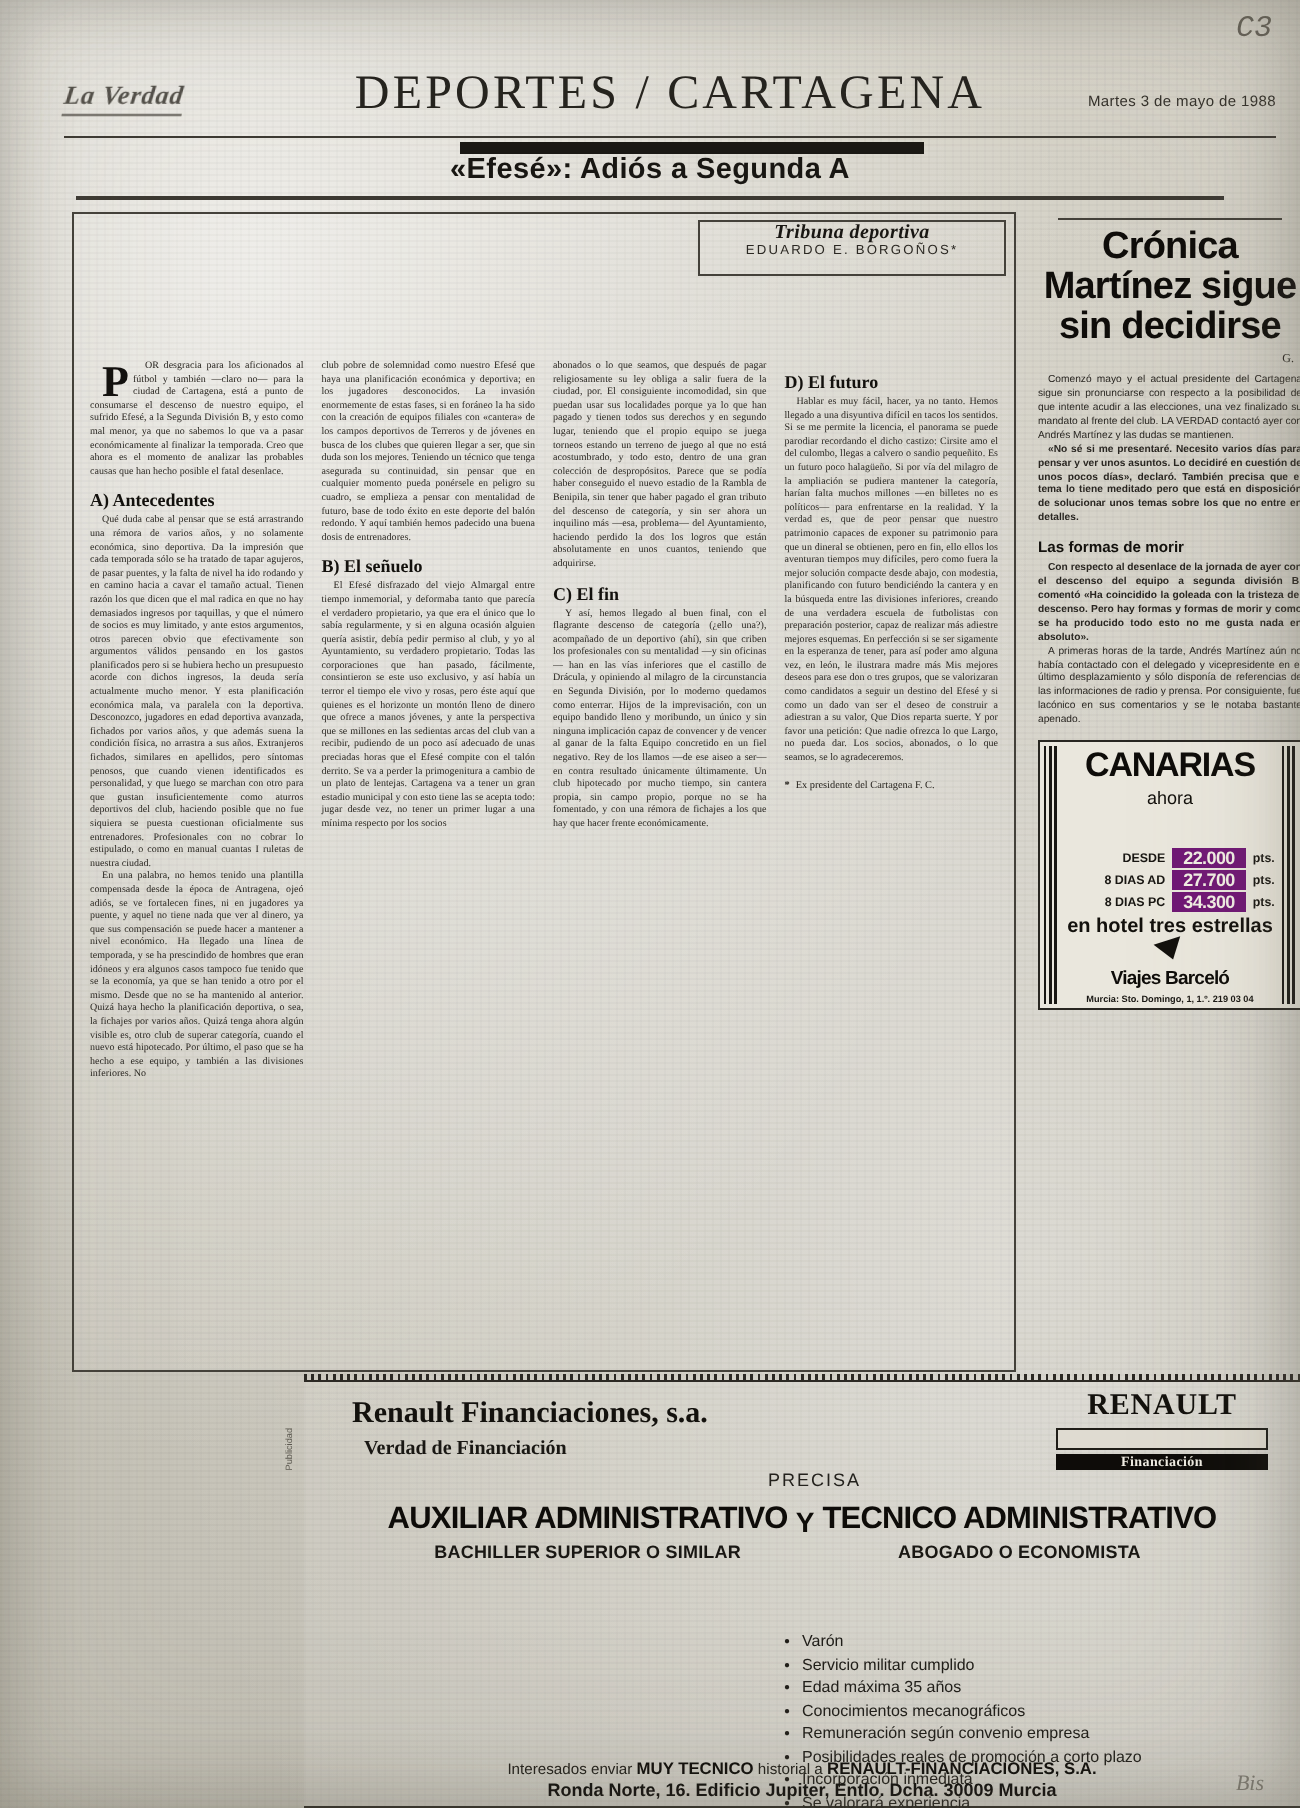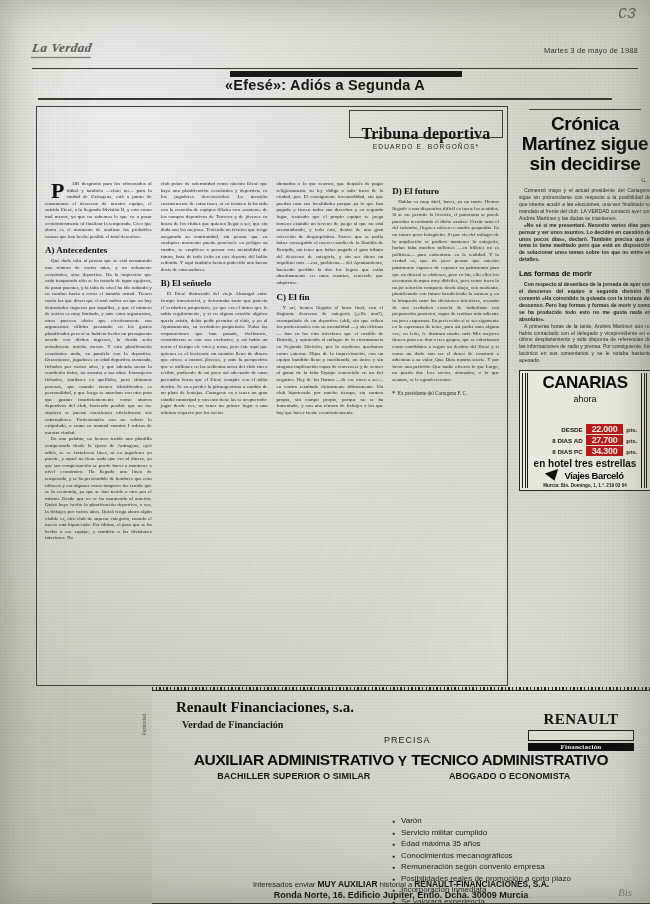--- a/index.html
+++ b/index.html
@@ -69,22 +69,22 @@
   .main-frame{
     position:absolute;left:22px;top:92px;width:470px;height:578px;
     border:1.3px solid #45423b;
     background:rgba(255,255,255,.08);
   }
   .tribuna-box{
     position:absolute;right:4px;top:3px;width:152px;height:26px;
     border:1.2px solid #45423b;text-align:center;
   }
   .tribuna-title{
-    font-family:"Liberation Serif", serif;font-weight:bold;
-    font-size:16px;color:#1b1915;margin-top:14px;letter-spacing:.2px;
+    font-family:"Liberation Serif", serif;font-weight:bold;font-style:italic;
+    font-size:10px;color:#1b1915;margin-top:0;letter-spacing:.2px;
     filter:blur(.15px);
   }
   .tribuna-author{
     font-family:"Liberation Sans", sans-serif;font-size:6.6px;color:#2d2a25;
     letter-spacing:1.1px;margin-top:0px;filter:blur(.2px);
   }
   .headline{
     position:absolute;left:10px;top:34px;width:450px;
     text-align:center;font-family:"Liberation Serif", serif;
     font-weight:bold;font-size:29px;color:#141210;letter-spacing:-.3px;
@@ -165,24 +165,24 @@
     text-align:center;font-family:"Liberation Sans", sans-serif;
     font-weight:bold;font-size:17px;letter-spacing:-.6px;color:#100e0b;
     filter:blur(.2px);margin:0 8px;
   }
   .can-now{
     text-align:center;font-family:"Liberation Sans", sans-serif;
     font-weight:normal;font-size:9px;color:#15130f;margin:1px 0 20px 0;
   }
   .can-row{display:flex;align-items:center;justify-content:center;margin:1px 0;gap:3px;}
   .can-lbl{font-family:"Liberation Sans", sans-serif;font-weight:bold;font-size:6.2px;color:#1b1915;width:50px;text-align:right;}
-  .can-val{background:#b91c1c;color:#efece2;font-family:"Liberation Sans", sans-serif;font-weight:bold;font-size:9px;padding:0 6px;letter-spacing:-.3px;}
+  .can-val{background:#701a75;color:#efece2;font-family:"Liberation Sans", sans-serif;font-weight:bold;font-size:9px;padding:0 6px;letter-spacing:-.3px;}
   .can-pts{font-family:"Liberation Sans", sans-serif;font-weight:bold;font-size:6.2px;color:#1b1915;}
   .can-hotel{text-align:center;font-family:"Liberation Sans", sans-serif;font-weight:bold;font-size:10px;color:#15130f;margin-top:2px;}
-  .can-brand{display:flex;align-items:center;justify-content:center;gap:4px;margin-top:1px;}
+  .can-brand{display:flex;align-items:center;justify-content:center;gap:4px;margin-top:1px;flex-direction:column;}
   .can-arrow{width:0;height:0;border-left:7px solid transparent;border-right:7px solid transparent;border-top:10px solid #15130f;transform:rotate(-18deg);}
   .can-brandtxt{font-family:"Liberation Sans", sans-serif;font-weight:bold;font-size:9.5px;color:#100e0b;letter-spacing:-.4px;}
   .can-foot{text-align:center;font-family:"Liberation Sans", sans-serif;font-weight:bold;font-size:4.6px;color:#1b1915;margin-top:2px;filter:blur(.18px);}
 
   
   .renault{
     position:absolute;left:138px;top:676px;width:498px;height:212px;
     border-top:1.5px solid #2e2b26;border-bottom:2px solid #2e2b26;
     background:rgba(255,255,255,.1);
   }
@@ -194,21 +194,21 @@
     position:absolute;left:24px;top:8px;
     font-family:"Liberation Serif", serif;font-weight:bold;font-size:15px;color:#15130f;
     filter:blur(.15px);
   }
   .ren-sub{
     position:absolute;left:30px;top:28px;
     font-family:"Liberation Serif", serif;font-weight:bold;font-size:10px;color:#1b1915;
     filter:blur(.15px);
   }
   .ren-logo{
-    position:absolute;right:14px;top:20px;width:110px;
+    position:absolute;right:14px;top:4px;width:110px;
   }
   .ren-logo-txt{font-family:"Liberation Serif", serif;font-weight:bold;font-size:15px;color:#15130f;letter-spacing:.4px;text-align:center;filter:blur(.15px);}
   .ren-logo-box{border:1.4px solid #22201b;height:9px;margin:2px 2px 0 2px;background:#ddd9cf;}
   .ren-logo-bar{background:#100e0b;color:#ece9df;font-family:"Liberation Serif", serif;font-weight:bold;font-size:7px;text-align:center;margin:1.5px 2px 0 2px;letter-spacing:.2px;}
   .ren-precisa{
     position:absolute;left:232px;top:44px;
     font-family:"Liberation Sans", sans-serif;font-size:9px;color:#25231e;letter-spacing:1px;
   }
   .ren-jobs{
     position:absolute;left:0;right:0;top:60px;display:flex;align-items:flex-start;justify-content:center;gap:4px;
@@ -260,20 +260,21 @@
 <div class="page">
   <div class="grain"></div>
 
   <div class="corner-mark">C3</div>
   <div class="corner-mark2">Bis</div>
 
   <div class="sheet">
 
     <div class="masthead">
       <div class="logo">La Verdad</div>
+      <div class="section-title">DEPORTES / CARTAGENA</div>
       <div class="issue-date">Martes 3 de mayo de 1988</div>
       <div class="rule-thin"></div>
       <div class="rule-thick"></div>
     </div>
 
     <div class="kicker">«Efesé»: Adiós a Segunda A</div>
     <div class="rule-kicker"></div>
 
     <div class="main-frame">
 
@@ -389,21 +390,21 @@
         <li>Edad máxima 35 años</li>
         <li>Conocimientos mecanográficos</li>
         <li>Remuneración según convenio empresa</li>
         <li>Posibilidades reales de promoción a corto plazo</li>
         <li>Incorporación inmediata</li>
         <li>Se valorará experiencia</li>
       </ul>
 
       <div class="ren-contact">
         <span>Interesados enviar</span>
-        <b>MUY AUXILIAR</b>
+        <b>MUY TECNICO</b>
         <span>historial a</span>
         <b>RENAULT-FINANCIACIONES, S.A.</b>
       </div>
       <div class="ren-addr">Ronda Norte, 16. Edificio Jupiter, Entlo. Dcha. 30009 Murcia</div>
     </div>
 
     <div class="side-vert">Publicidad</div>
   </div>
 
   <div class="scan-shadow"></div>

